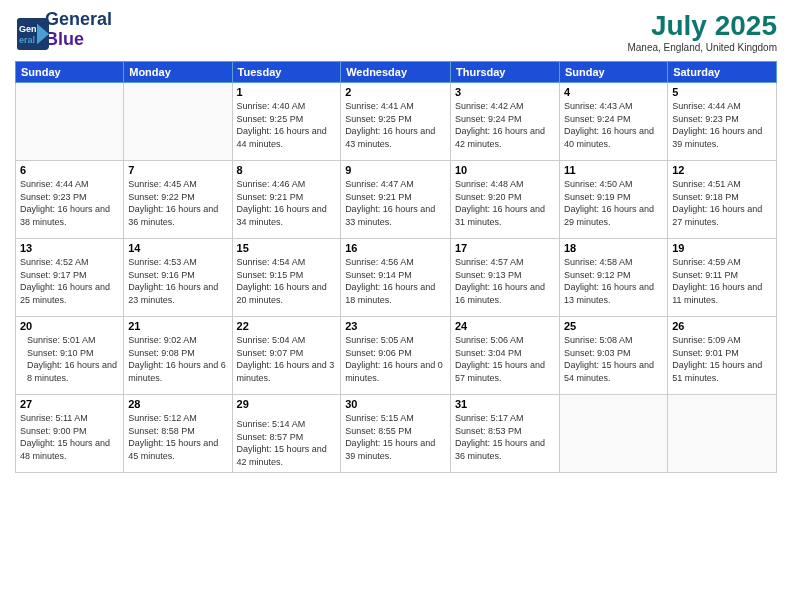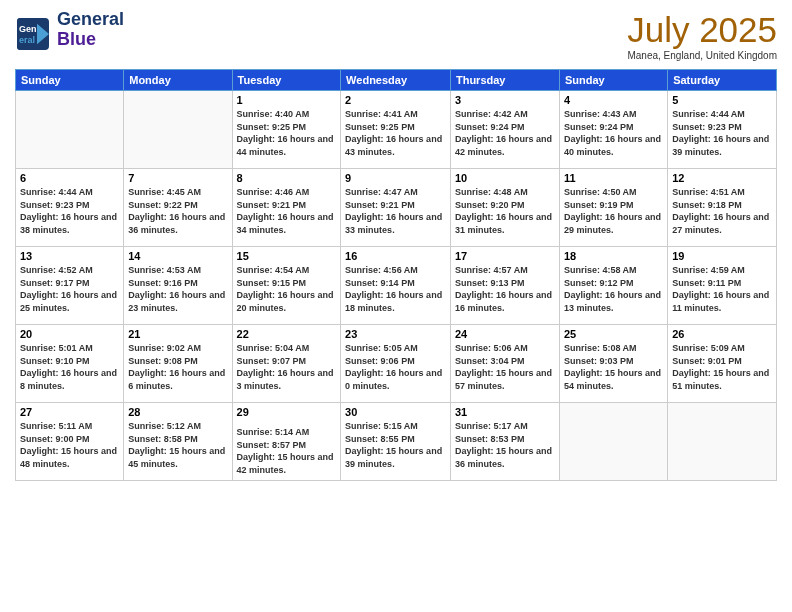--- a/index.html
+++ b/index.html
@@ -18,44 +18,43 @@
     }
     .header {
       display: flex;
       justify-content: space-between;
       align-items: flex-start;
       margin-bottom: 8px;
     }
     .logo {
       display: flex;
       align-items: center;
-      gap: 12px;
     }
     .logo-text {
       font-size: 18px;
       font-weight: bold;
       color: #1a3a6b;
       line-height: 1.1;
     }
     .logo-text span {
       color: #4c1d95;
     }
     .logo-icon {
       width: 28px;
       height: 28px;
       margin-right: 2px;
       position: relative;
     }
     .title-block {
       text-align: right;
     }
     .month-title {
-      font-size: 35px;
-      font-weight: normal;
-      color: #a16207;
+      font-size: 28px;
+      font-weight: bold;
+      color: #0f766e;
     }
     .location {
       font-size: 10px;
       color: #333;
     }
     .calendar {
       width: 100%;
       border-collapse: collapse;
       font-size: 9.5px;
     }
@@ -82,21 +81,20 @@
     .day-num {
       font-weight: bold;
       font-size: 11px;
       margin-bottom: 2px;
       display: block;
     }
     .day-info {
       font-size: 9px;
       color: #333;
       line-height: 1.4;
-      font-weight: bold;
     }
   </style>
 </head>
 <body>
 
 <div class="page">
   <div class="header">
     <div class="logo">
       <div class="logo-icon">
         <svg width="36" height="36" viewBox="0 0 36 36">
@@ -249,21 +247,21 @@
           <td>
             <span class="day-num">19</span>
             <div class="day-info" style="white-space: pre-line;">Sunrise: 4:59 AM
 Sunset: 9:11 PM
 Daylight: 16 hours and 11 minutes.</div>
           </td>
         </tr>
         <tr>
           <td>
             <span class="day-num">20</span>
-            <div class="day-info" style="white-space: pre-line;">Sunrise: 5:01 AM
+            <div class="day-info" style="white-space: pre-line; margin-left: 7px;">Sunrise: 5:01 AM
 Sunset: 9:10 PM
 Daylight: 16 hours and 8 minutes.</div>
           </td>
           <td>
             <span class="day-num">21</span>
             <div class="day-info" style="white-space: pre-line;">Sunrise: 9:02 AM
 Sunset: 9:08 PM
 Daylight: 16 hours and 6 minutes.</div>
           </td>
           <td>

